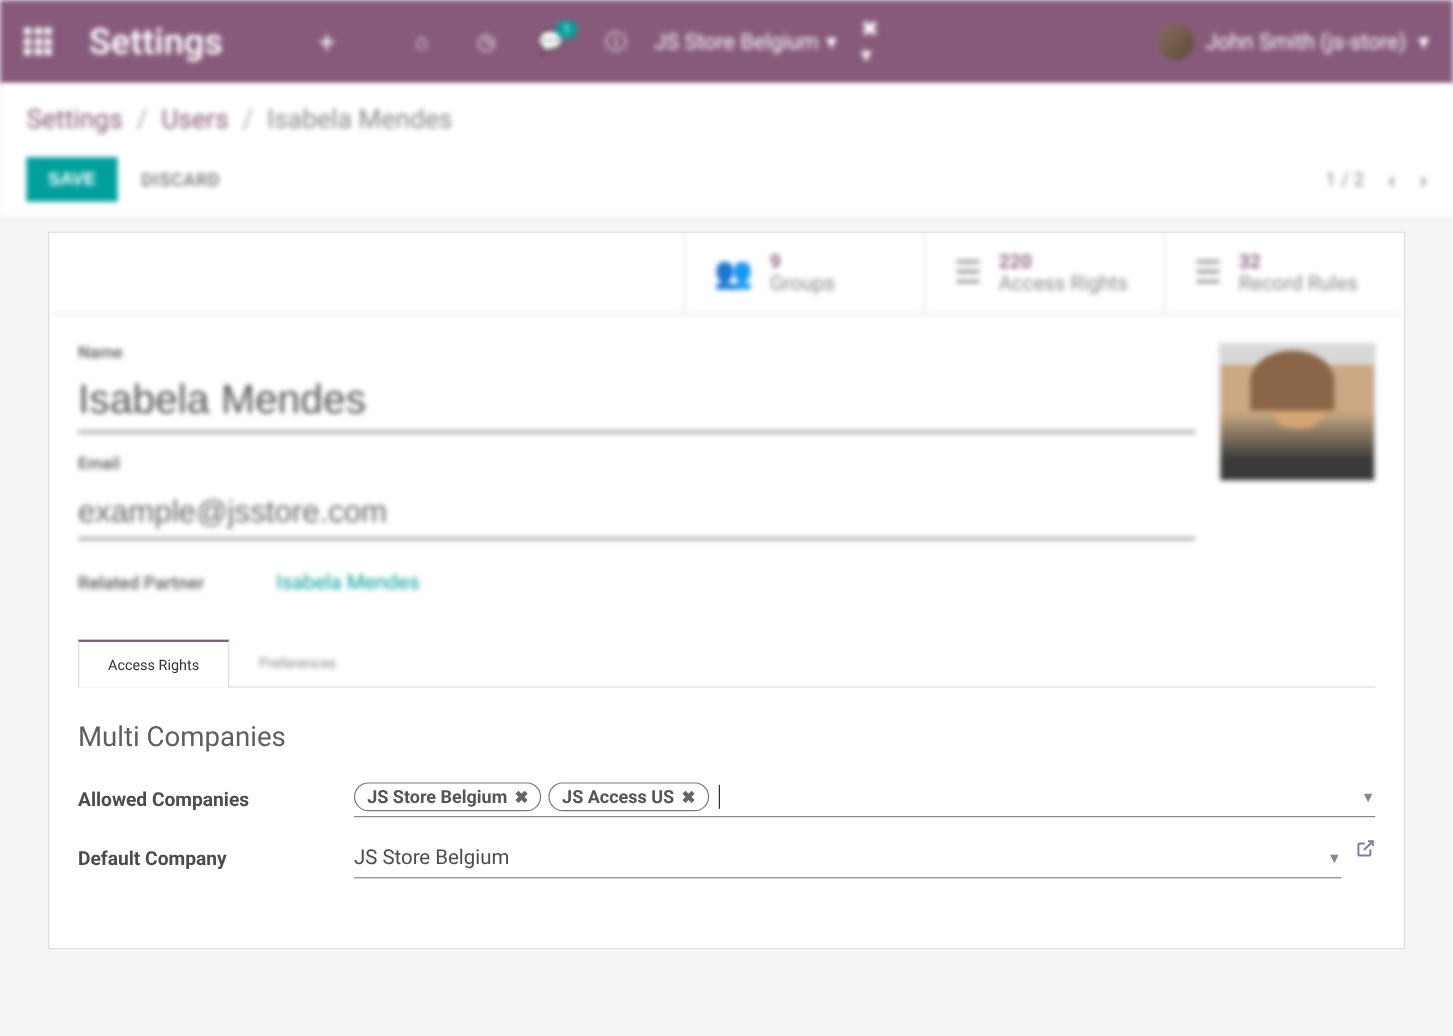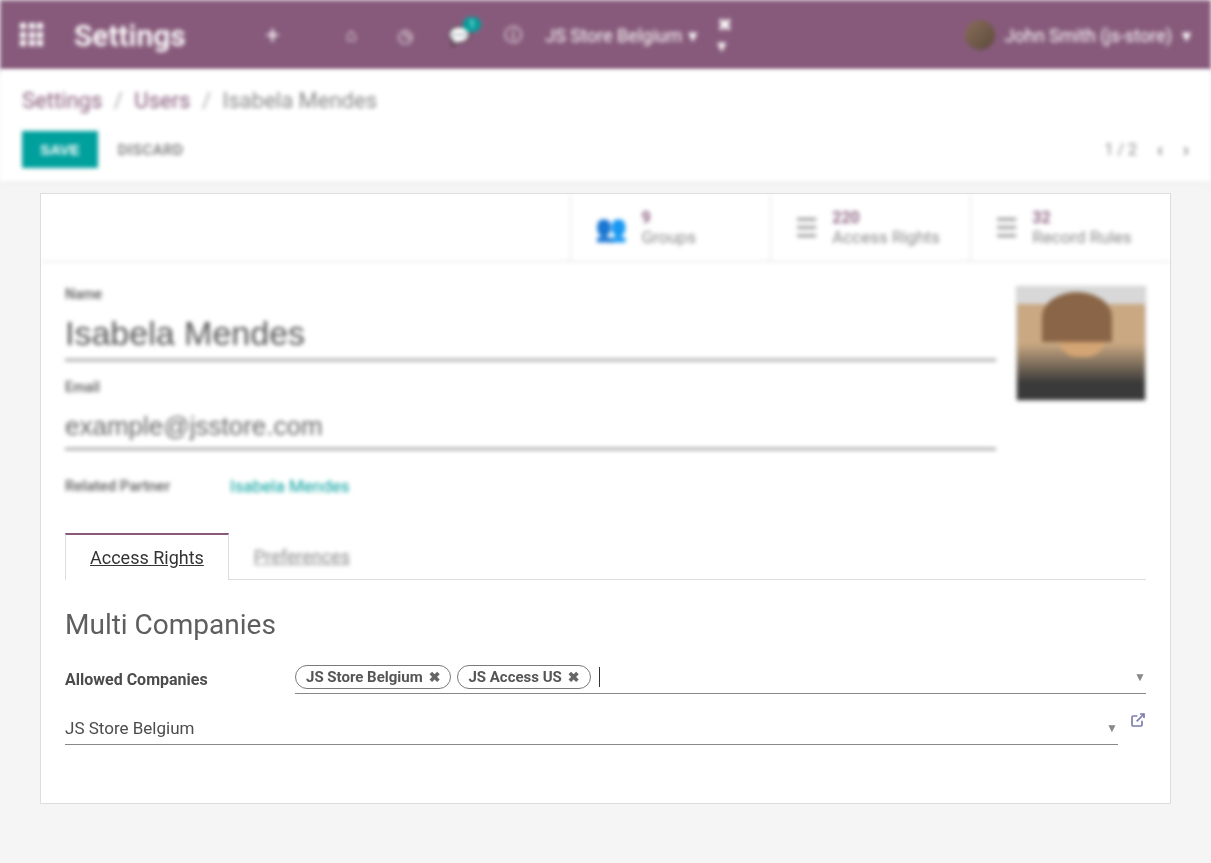--- a/index.html
+++ b/index.html
@@ -53,27 +53,27 @@
 .spacer-v { height: 18px; }
 .related-row { display: flex; align-items: center; gap: 60px; margin-top: 26px; }
 .related-label { font-size: 15px; color: #666; font-weight: 600; }
 .related-link { color: #00A09D; font-size: 17px; }
 .avatar-large { width: 130px; height: 115px; background: linear-gradient(to bottom, #d8d8d8 0%, #d8d8d8 15%, #c9a882 15%, #c9a882 50%, #3a3a3a 85%); border: 1px solid #ccc; position: relative; overflow: hidden; }
 .avatar-large::before { content: ""; position: absolute; left: 40px; top: 10px; width: 50px; height: 60px; background: #d4a574; border-radius: 50% 50% 40% 40%; }
 .avatar-large::after { content: ""; position: absolute; left: 25px; top: 5px; width: 70px; height: 50px; background: #8a6547; border-radius: 50% 50% 0 0; }
 
 
 .tabs { display: flex; margin-top: 36px; border-bottom: 1px solid #ddd; }
-.tab { padding: 12px 24px; font-size: 18px; color: #888; border: 1px solid transparent; border-bottom: none; position: relative; top: 1px; cursor: pointer; text-decoration: underline; }
+.tab { padding: 12px 24px; font-size: 12px; color: #888; border: 1px solid transparent; border-bottom: none; position: relative; top: 1px; cursor: pointer; }
 .tab.active { color: #333; border-color: #ddd; background: #fff; border-top: 2px solid #875A7B; }
 .tab.inactive-blur { filter: blur(2px); }
 
 
 .sharp-section { padding: 28px 0 40px; }
-.section-title { font-size: 28px; color: #5e5e5e; font-weight: 400; margin-bottom: 24px; }
+.section-title { font-size: 23px; color: #5e5e5e; font-weight: 400; margin-bottom: 24px; }
 .field-row { display: flex; align-items: center; margin-bottom: 18px; margin-top: 12px; }
 .field-row .fr-label { width: 230px; font-size: 16px; font-weight: 700; color: #4c4c4c; }
 .field-row .fr-control { flex: 1; display: flex; align-items: flex-start; }
 
 .tags-input { flex: 1; border-bottom: 1px solid #888; padding: 0 0 4px 0; display: flex; align-items: center; gap: 6px; position: relative; }
 .tag { display: inline-flex; align-items: center; gap: 6px; border: 1.5px solid #7a7a7a; border-radius: 14px; padding: 2px 10px; font-size: 15px; font-weight: 700; color: #555; background: #fff; }
 .tag .x { font-size: 14px; color: #666; cursor: pointer; font-weight: 900; }
 .tags-caret { border-left: 1px solid #333; height: 20px; margin-left: 2px; }
 .tags-dropdown-caret { margin-left: auto; color: #888; font-size: 12px; }
 
@@ -201,20 +201,21 @@
                 <span>JS Access US</span>
                 <span class="x">✖</span>
               </span>
               <span class="tags-caret"></span>
               <span class="tags-dropdown-caret">▼</span>
             </div>
           </div>
         </div>
 
         <div class="field-row">
+          <div class="fr-label">Default Company</div>
           <div class="fr-control">
             <div class="select-input">
               <span>JS Store Belgium</span>
               <span class="select-caret">▼</span>
             </div>
             <span class="ext-link">
               <svg width="16" height="16" viewBox="0 0 24 24" fill="none" stroke="currentColor" stroke-width="2.5">
                   <path d="M18 13v6a2 2 0 0 1-2 2H5a2 2 0 0 1-2-2V8a2 2 0 0 1 2-2h6"></path>
                   <polyline points="15 3 21 3 21 9"></polyline>
                   <line x1="10" y1="14" x2="21" y2="3"></line>

